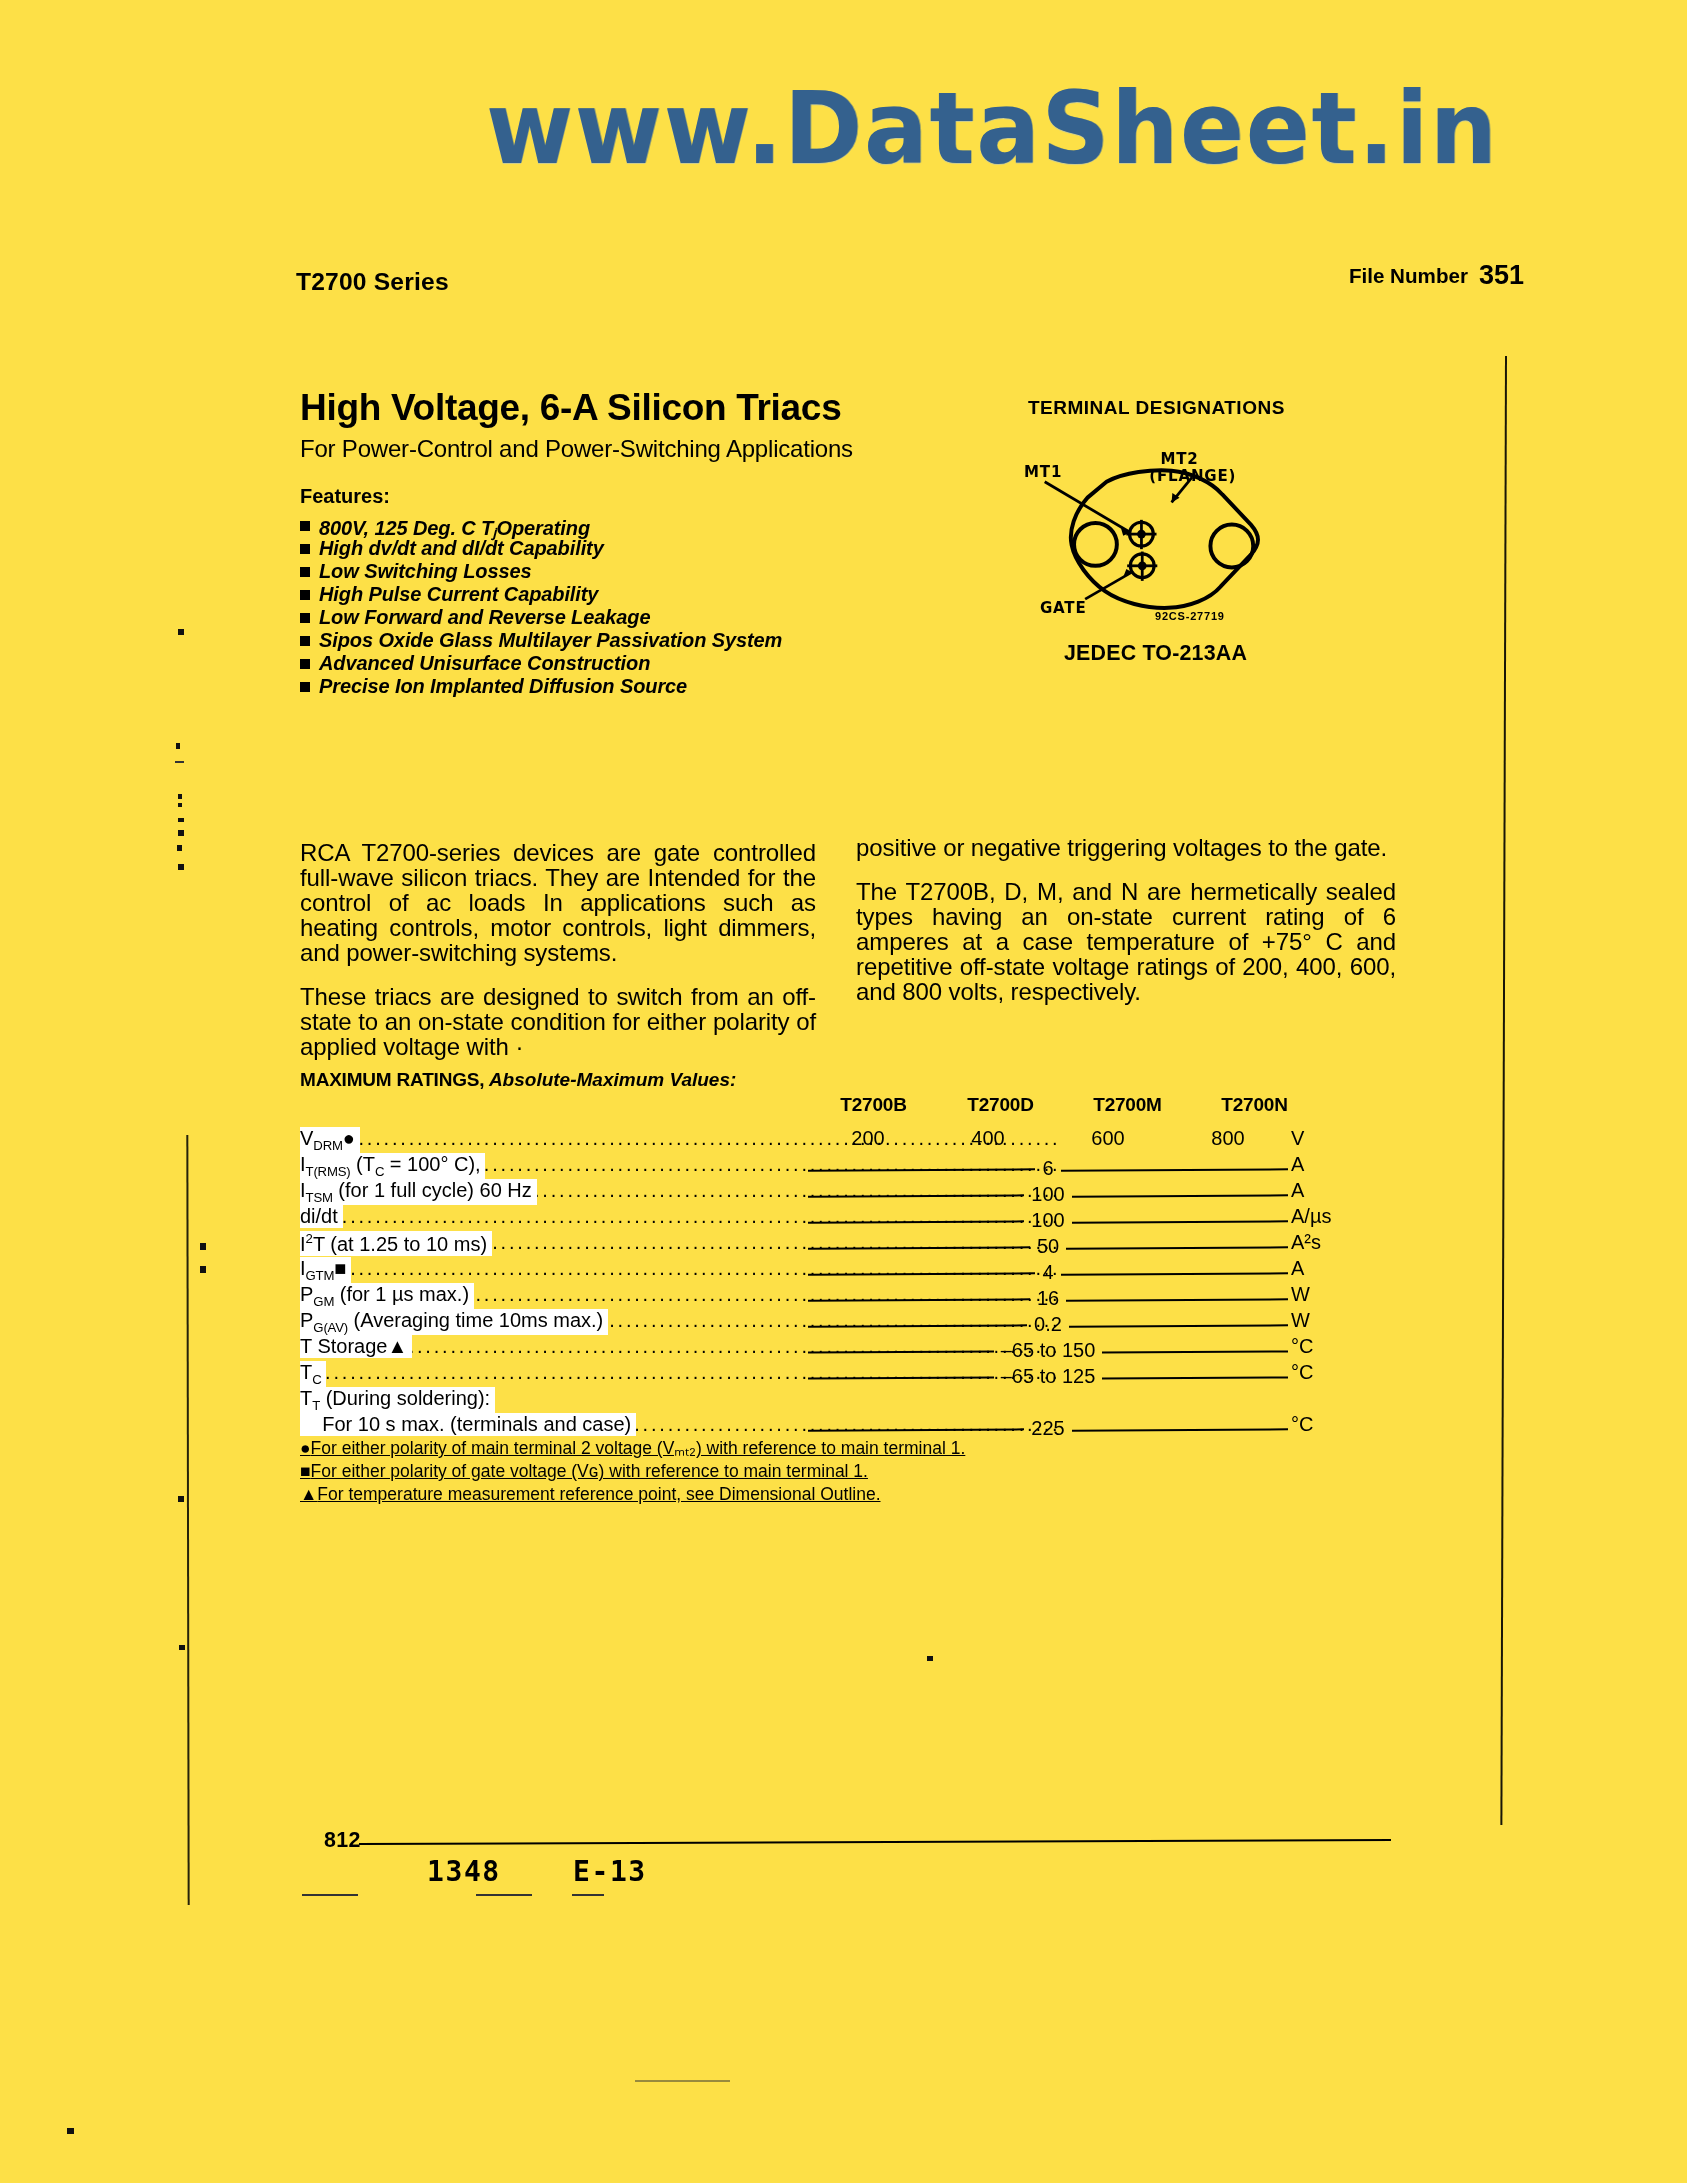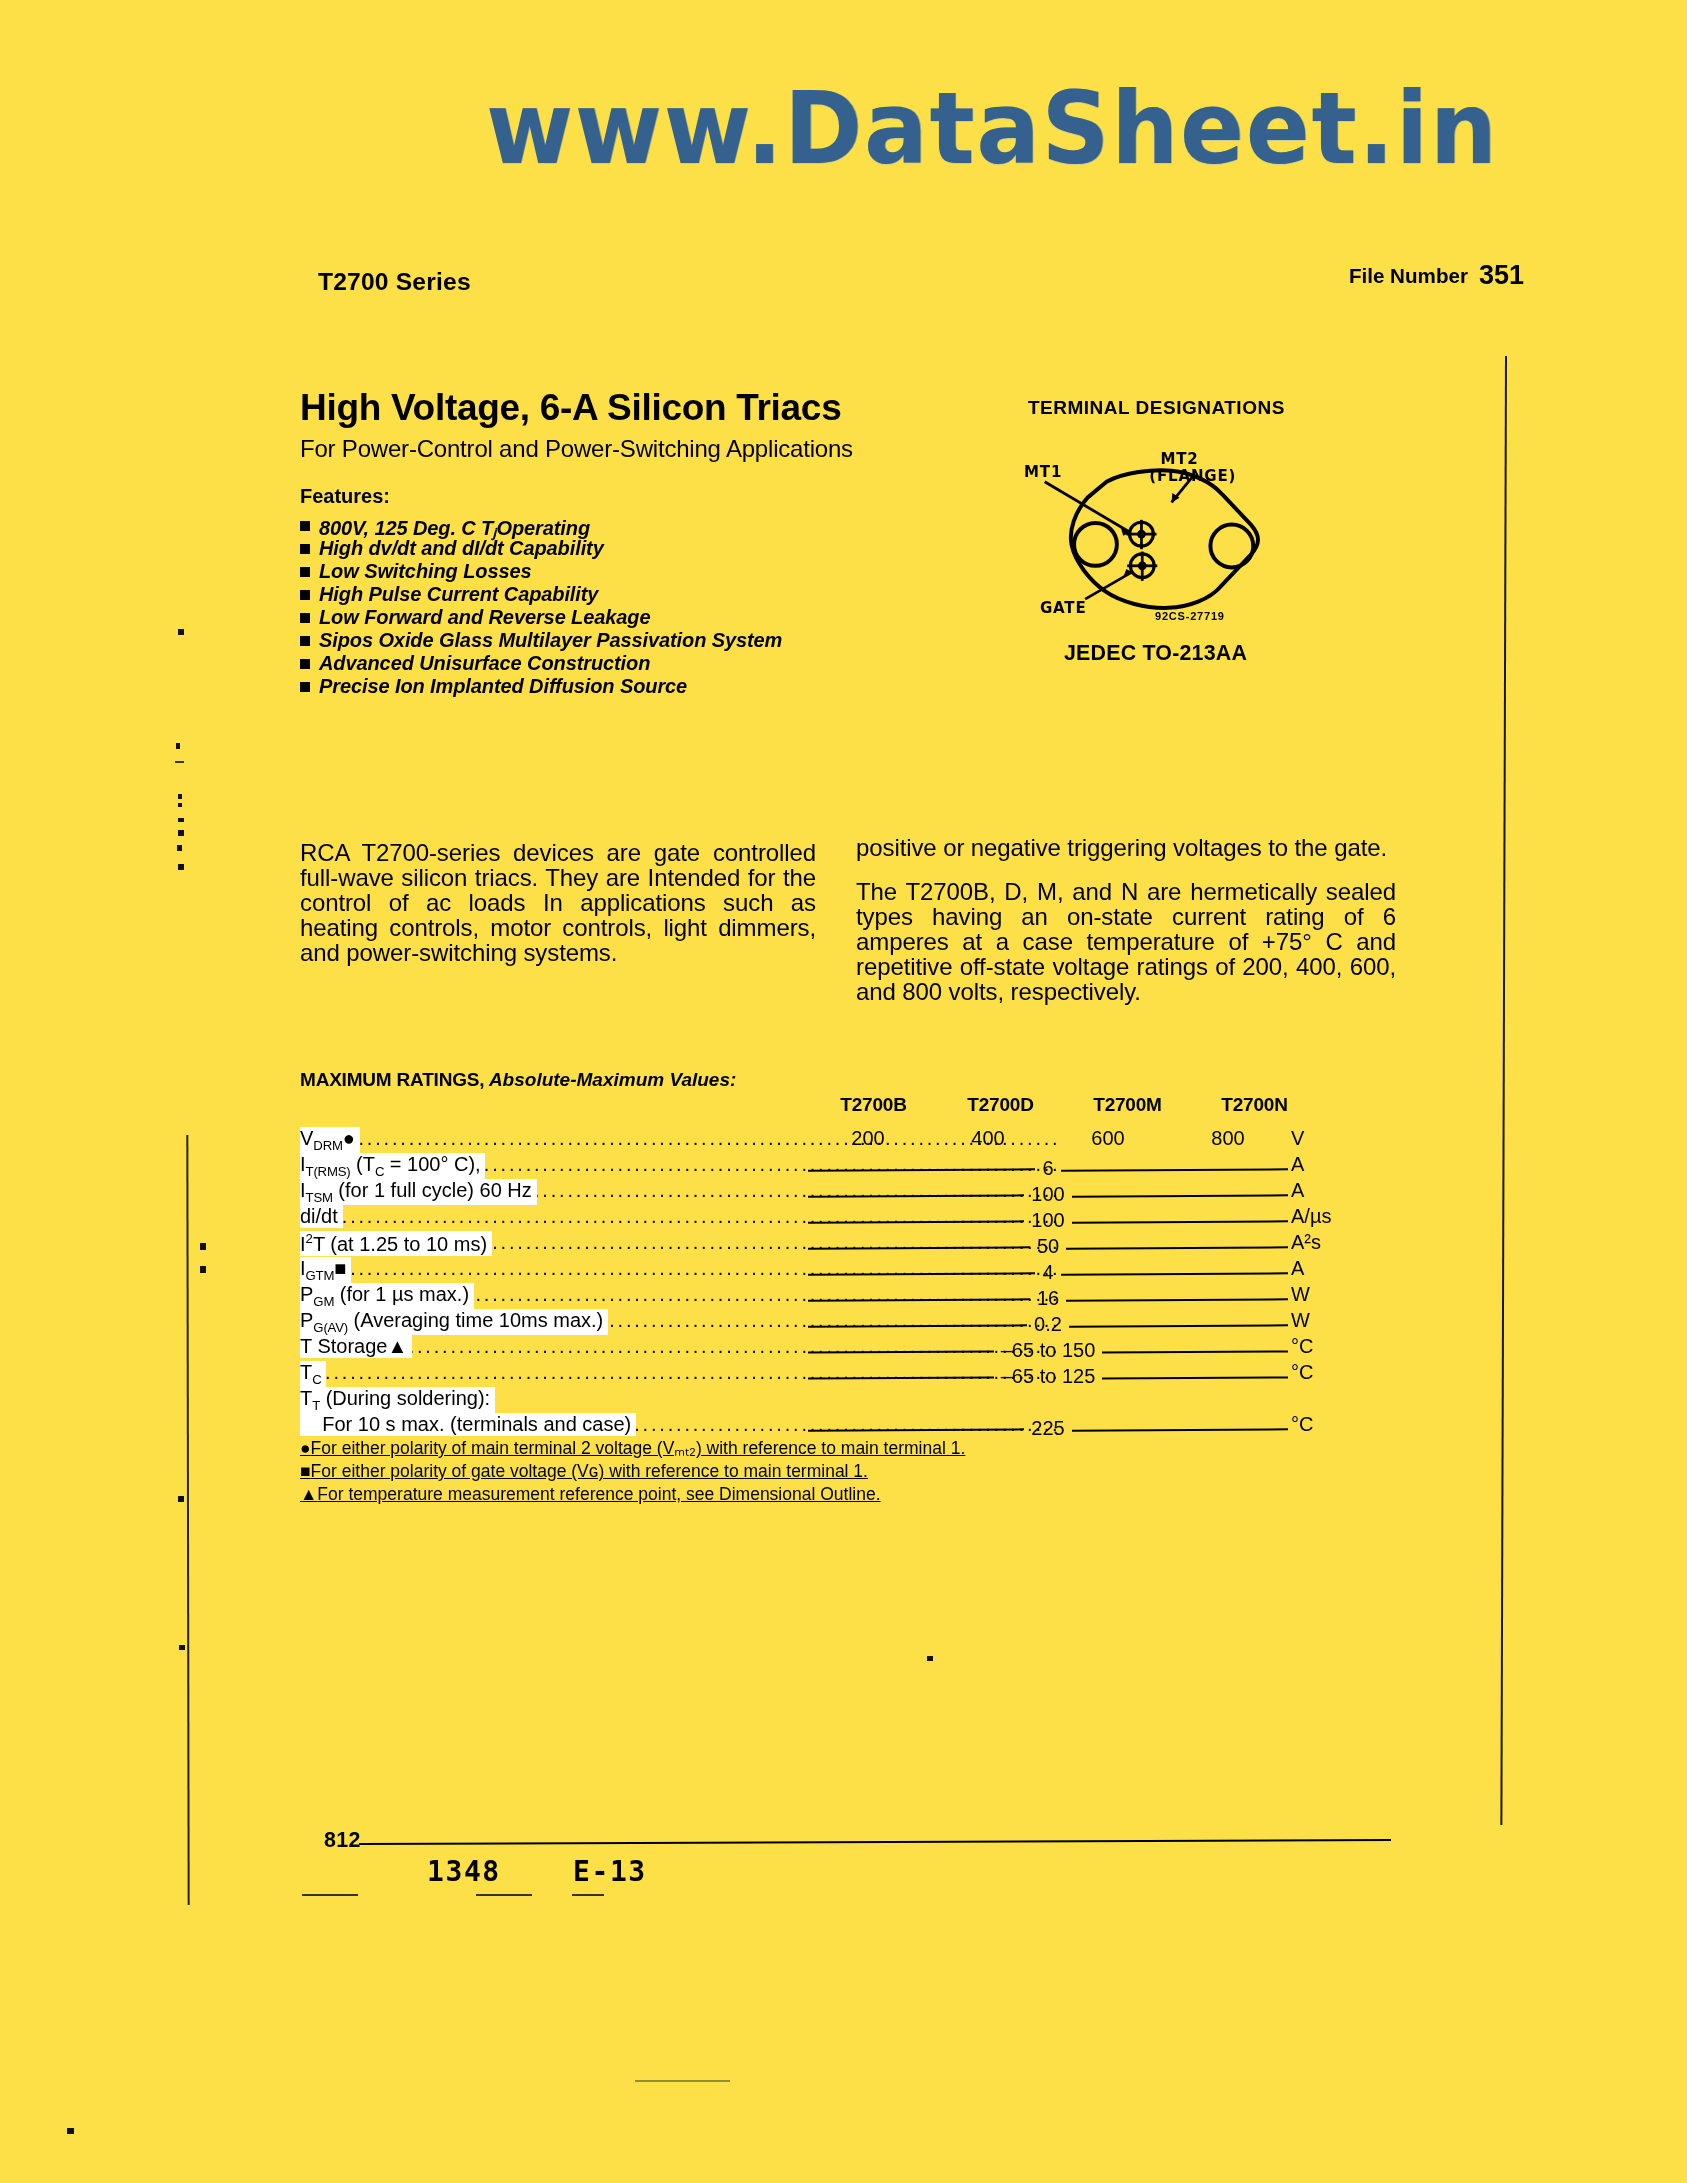--- a/index.html
+++ b/index.html
@@ -31,21 +31,21 @@
     color: #34618e;
     white-space: nowrap;
     transform: scaleX(1.06) scaleY(1.12);
     transform-origin: left top;
     text-shadow: 0.8px 0 0 rgba(52,97,142,.45), 0 0.8px 0 rgba(160,185,210,.5);
   }
 
   
   #hdr-left {
     position: absolute;
-    left: 318px;
+    left: 296px;
     top: 268px;
     font-weight: 700;
     font-size: 24.6px;
     letter-spacing: 0.2px;
     white-space: nowrap;
   }
   #hdr-right {
     position: absolute;
     right: 163px;
     top: 260px;
@@ -462,20 +462,21 @@
       <text x="186" y="24" font-family="DejaVu Sans, sans-serif" font-size="19" font-weight="700" letter-spacing="1">MT2</text>
       <text x="172" y="45" font-family="DejaVu Sans, sans-serif" font-size="19" font-weight="700" letter-spacing="1">(FLANGE)</text>
       <text x="34" y="212" font-family="DejaVu Sans, sans-serif" font-size="19" font-weight="700" letter-spacing="1">GATE</text>
     </svg>
   </div>
   <div id="pkg-code">92CS-27719</div>
   <div id="jedec">JEDEC TO-213AA</div>
 
   <div class="col" id="col-left">
     <p class="just">RCA T2700-series devices are gate controlled full-wave silicon triacs. They are Intended for the control of ac loads In applications such as heating controls, motor controls, light dimmers, and power-switching systems.</p>
+    <p class="just">These triacs are designed to switch from an off-state to an on-state condition for either polarity of applied voltage with ·</p>
   </div>
   <div class="col" id="col-right">
     <p>positive or negative triggering voltages to the gate.</p>
     <p class="just">The T2700B, D, M, and N are hermetically sealed types having an on-state current rating of 6 amperes at a case temperature of +75° C and repetitive off-state voltage ratings of 200, 400, 600, and 800 volts, respectively.</p>
   </div>
 
   <div id="ratings-head">
     <b>MAXIMUM RATINGS,</b><i> Absolute-Maximum Values:</i>
   </div>
   <div id="type-hdr">

